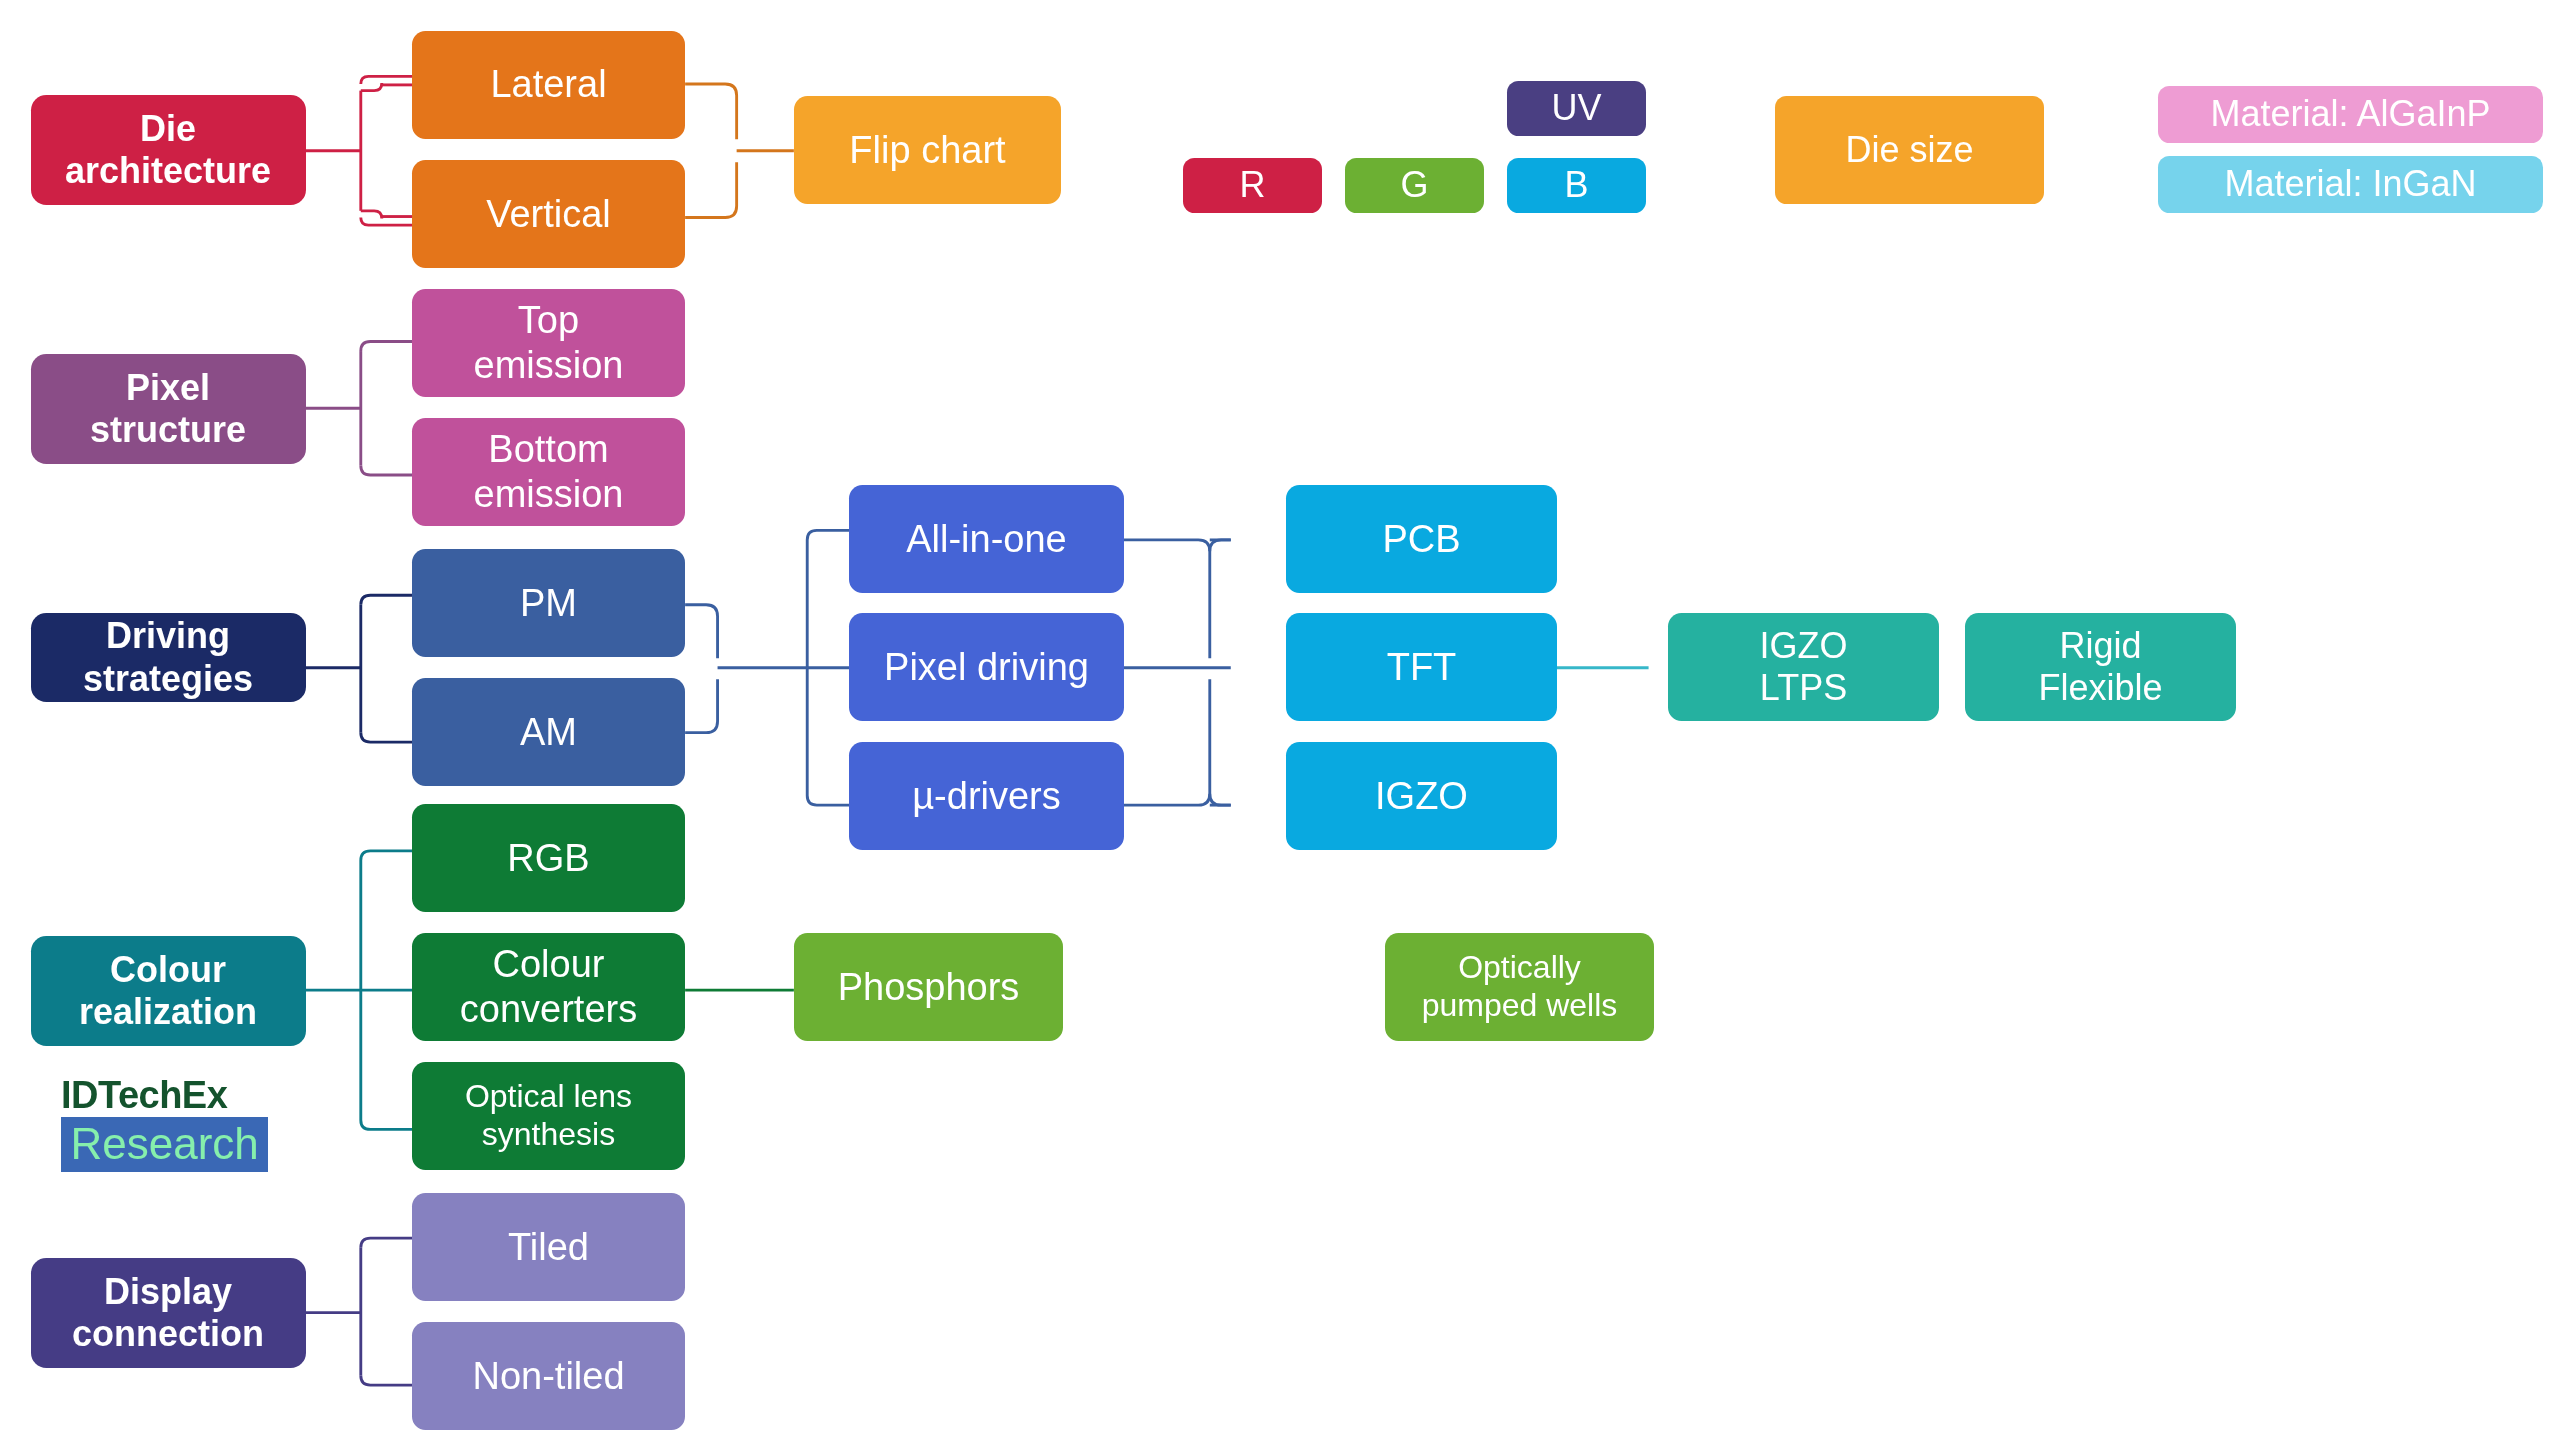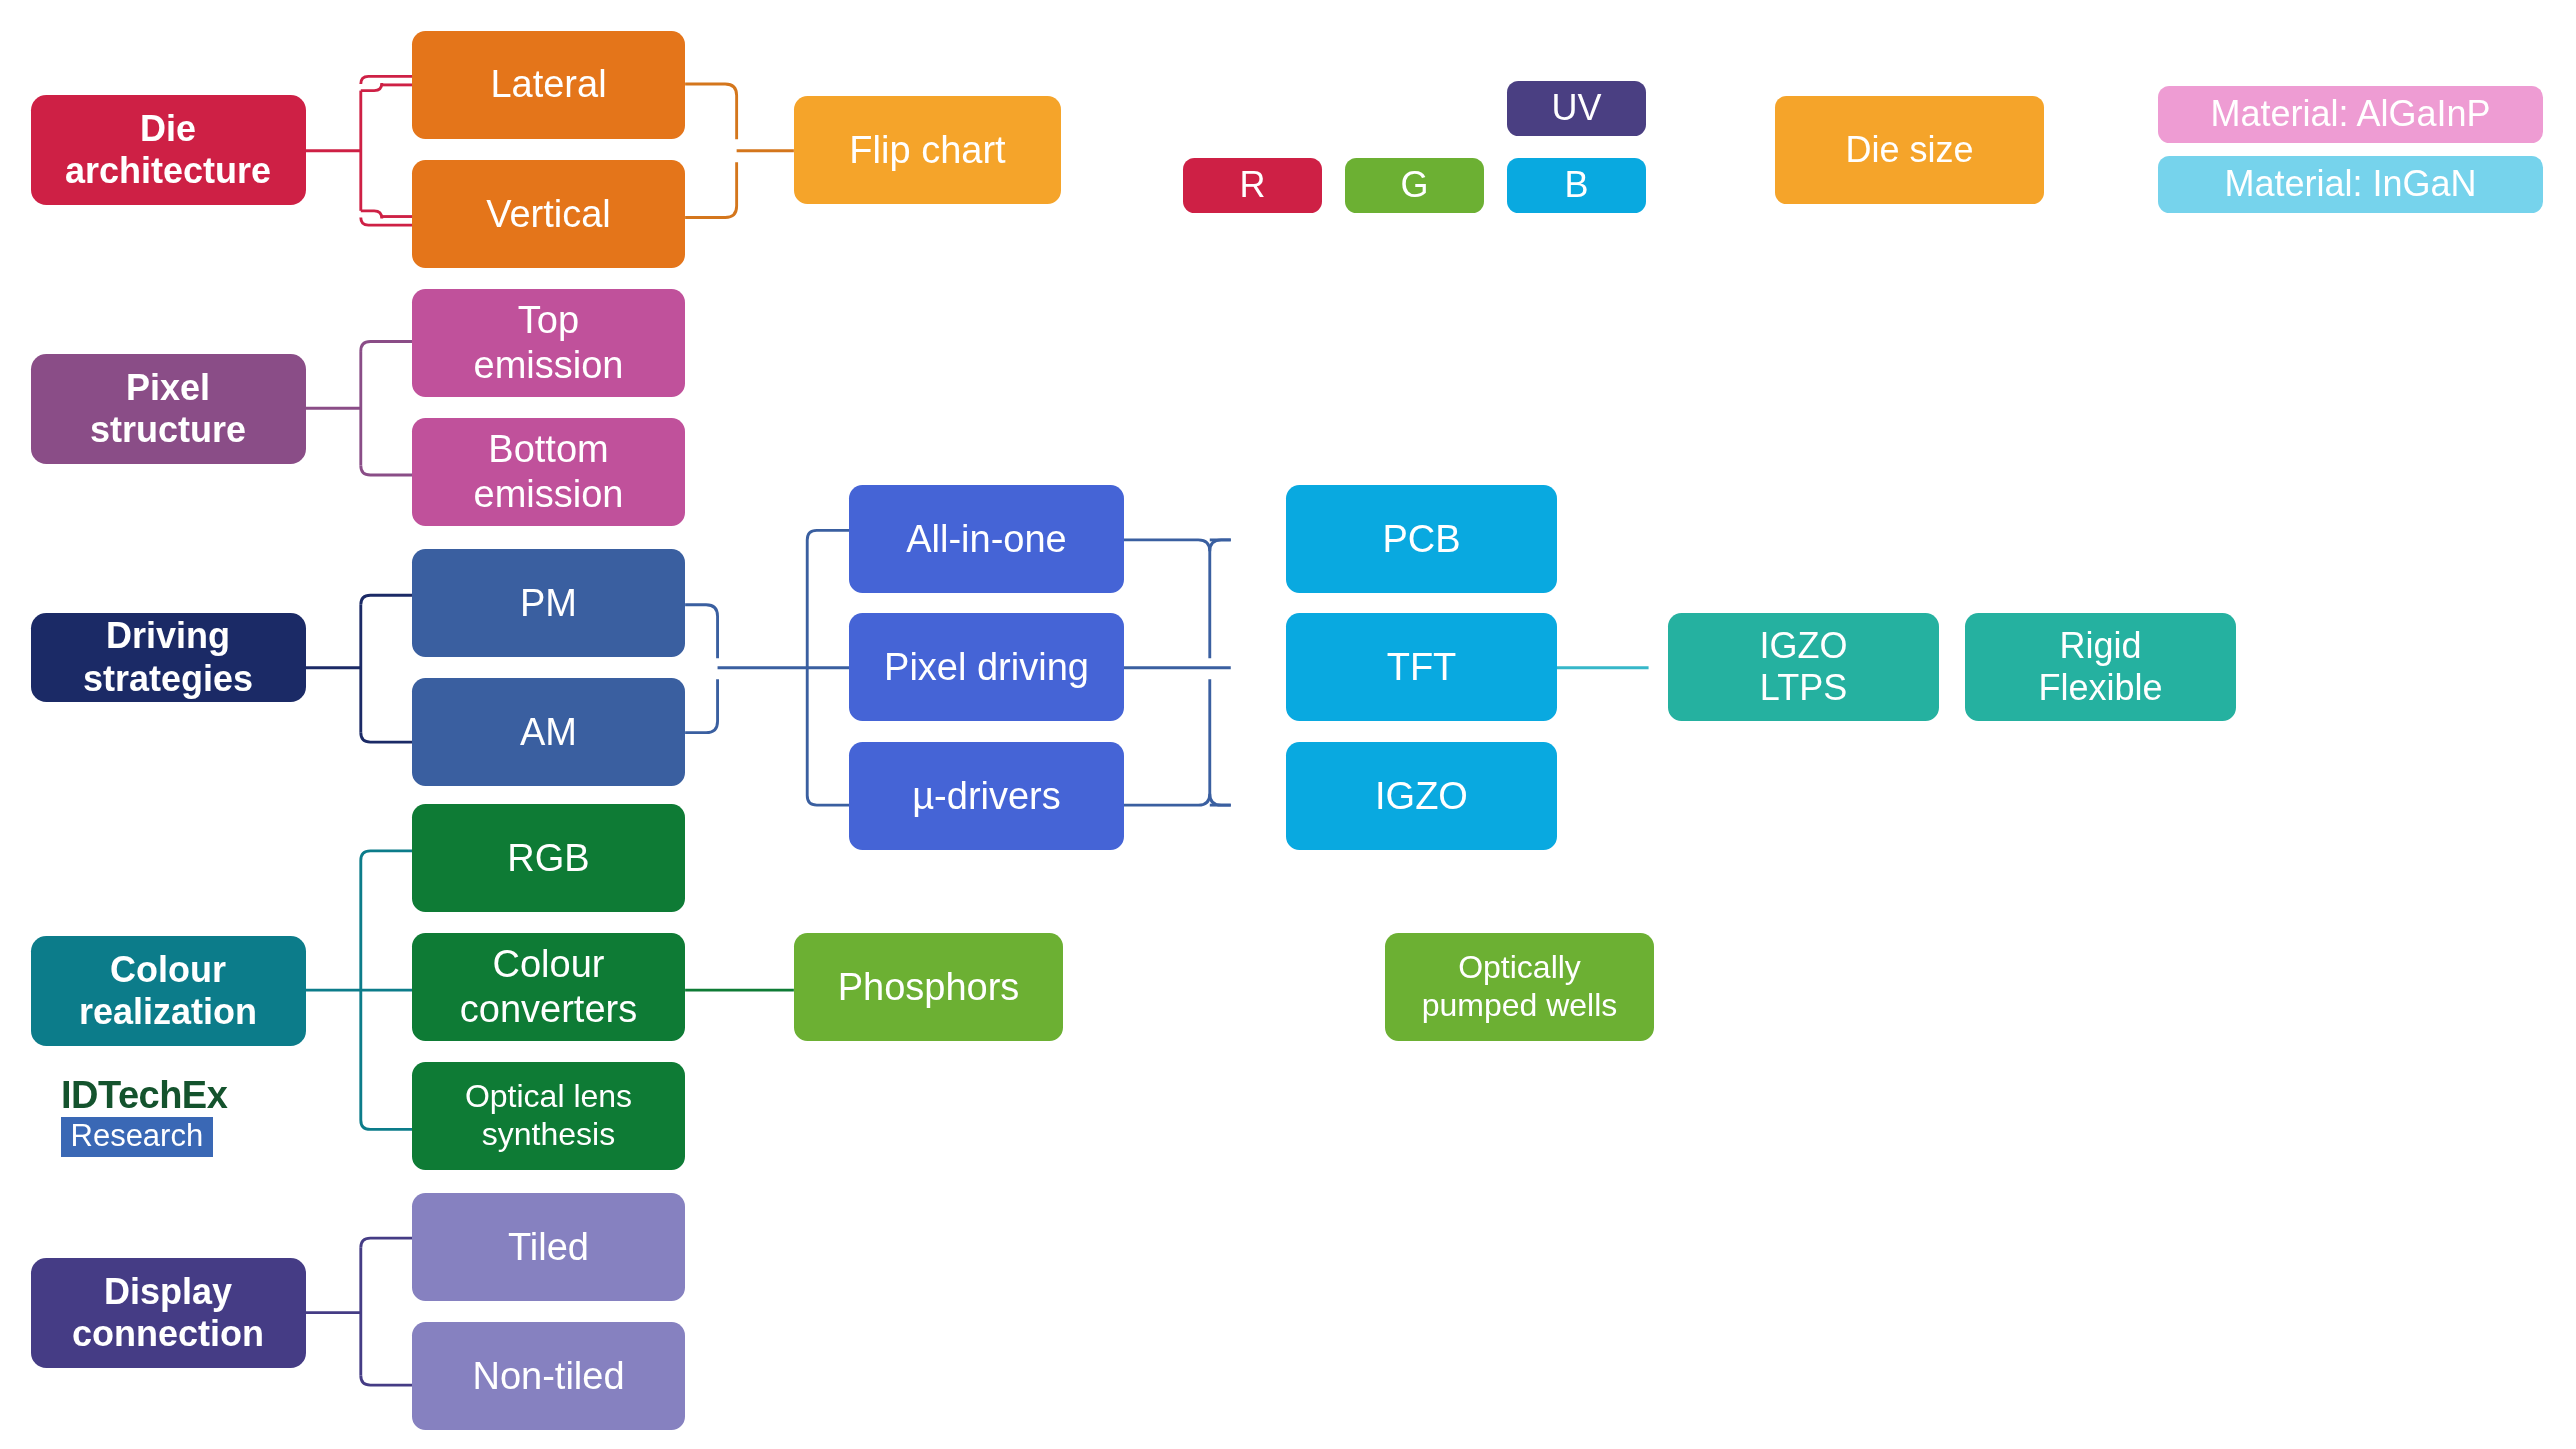--- a/index.html
+++ b/index.html
@@ -53,22 +53,22 @@
   #logo .top{
     font-weight:bold;
     font-size:38px;
     color:#14532d;
     letter-spacing:-0.5px;
     line-height:1.02;
     font-family:"Liberation Sans","DejaVu Sans",sans-serif;
   }
   #logo .bot{
     background:#3A68B5;
-    color:#ffffff;
-    font-size:31px;
+    color:#86efac;
+    font-size:44px;
     line-height:1.18;
     padding:1px 9.5px 2.9px 9.5px;
     display:inline-block;
     margin-top:1.9px;
   }
 </style>
 </head>
 <body>
 
 <div id="stage">

